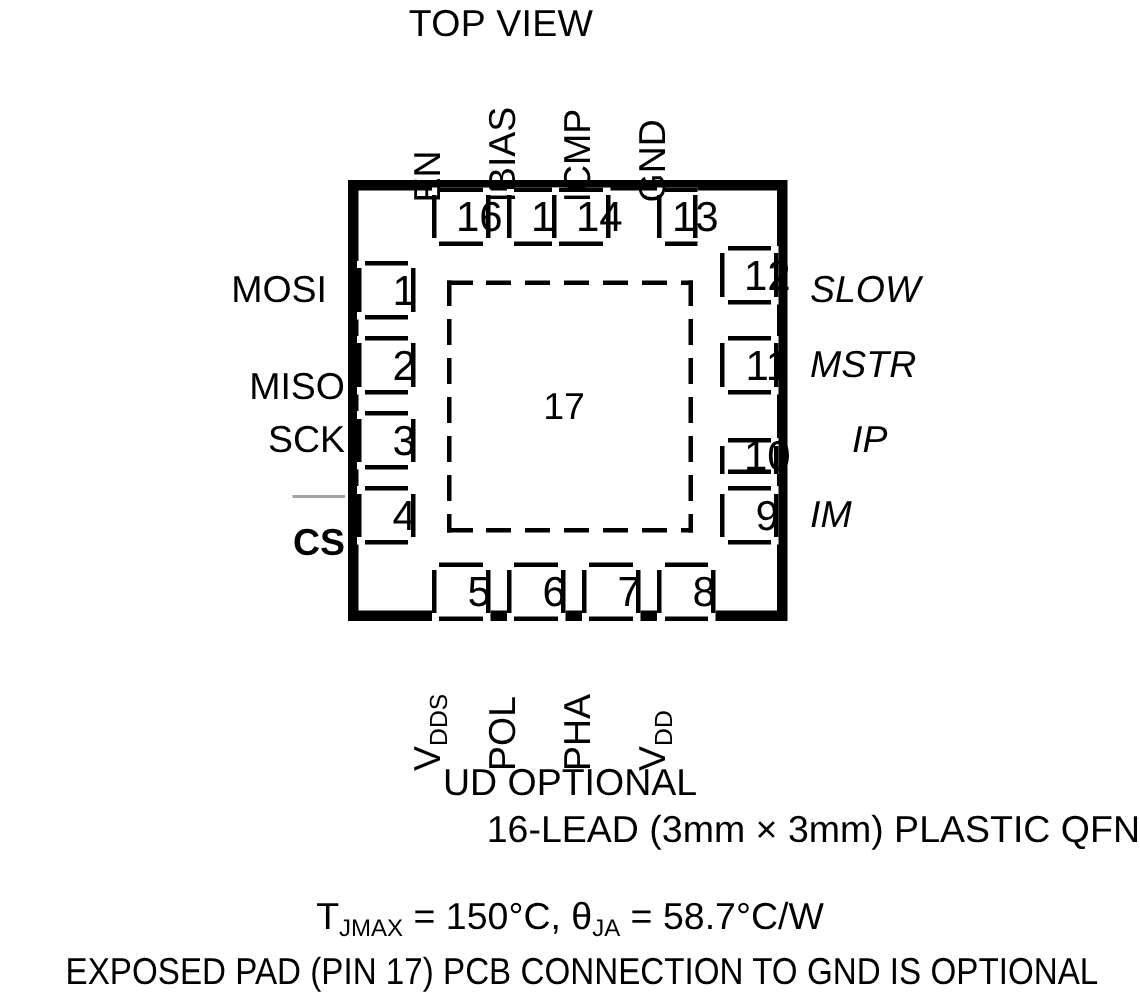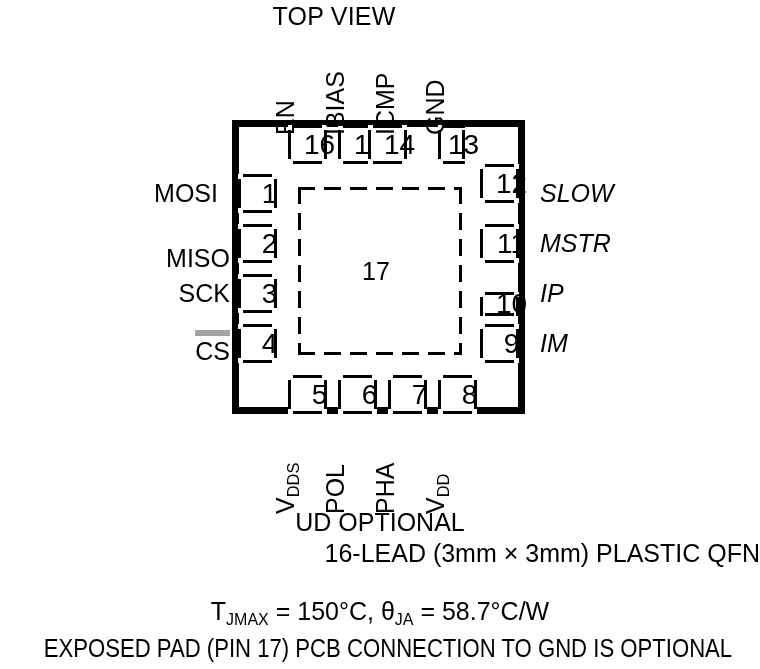--- a/index.html
+++ b/index.html
@@ -121,24 +121,25 @@
   }
   .pin-label-right {
     position: absolute;
     text-align: left;
     font-size: 25px;
     white-space: nowrap;
     line-height: 1;
     font-style: italic;
   }
   .overline {
-    border-top: 6px solid #a3a3a3;
-    padding-top: 2px;
+    border-top: 2px solid #a3a3a3;
+    padding-top: 17px;
     display: inline-block;
     line-height: 1.05;
+    font-weight: bold;
   }
 
   
   .pin-label-vert {
     position: absolute;
     font-size: 25px;
     white-space: nowrap;
     line-height: 1;
     transform-origin: left bottom;
     transform: rotate(-90deg);
@@ -282,21 +283,21 @@
 <div class="pin-pad" style="left:480px; top:324px; width:39px; height:39px;">
   <div class="pad-edge pad-h pad-top"></div>
   <div class="pad-edge pad-h pad-bottom"></div>
   <div class="pad-edge pad-v pad-left"></div>
   <div class="pad-edge pad-v pad-right"></div>
   <div class="pad-num">9</div>
 </div>
 
 <div class="pin-label-right" style="left:540px; top:181px;">SLOW</div>
 <div class="pin-label-right" style="left:540px; top:231px;">MSTR</div>
-<div class="pin-label-right" style="left:540px; top:281px;">IP</div>
+<div class="pin-label-right" style="left:568px; top:281px;">IP</div>
 <div class="pin-label-right" style="left:540px; top:331px;">IM</div>
 
 <div class="pin-pad" style="left:288px; top:375px; width:39px; height:39px;">
   <div class="pad-edge pad-h pad-top"></div>
   <div class="pad-edge pad-h pad-bottom"></div>
   <div class="pad-edge pad-v pad-left"></div>
   <div class="pad-edge pad-v pad-right"></div>
   <div class="pad-num">5</div>
 </div>
 <div class="pin-pad" style="left:338px; top:375px; width:39px; height:39px;">

